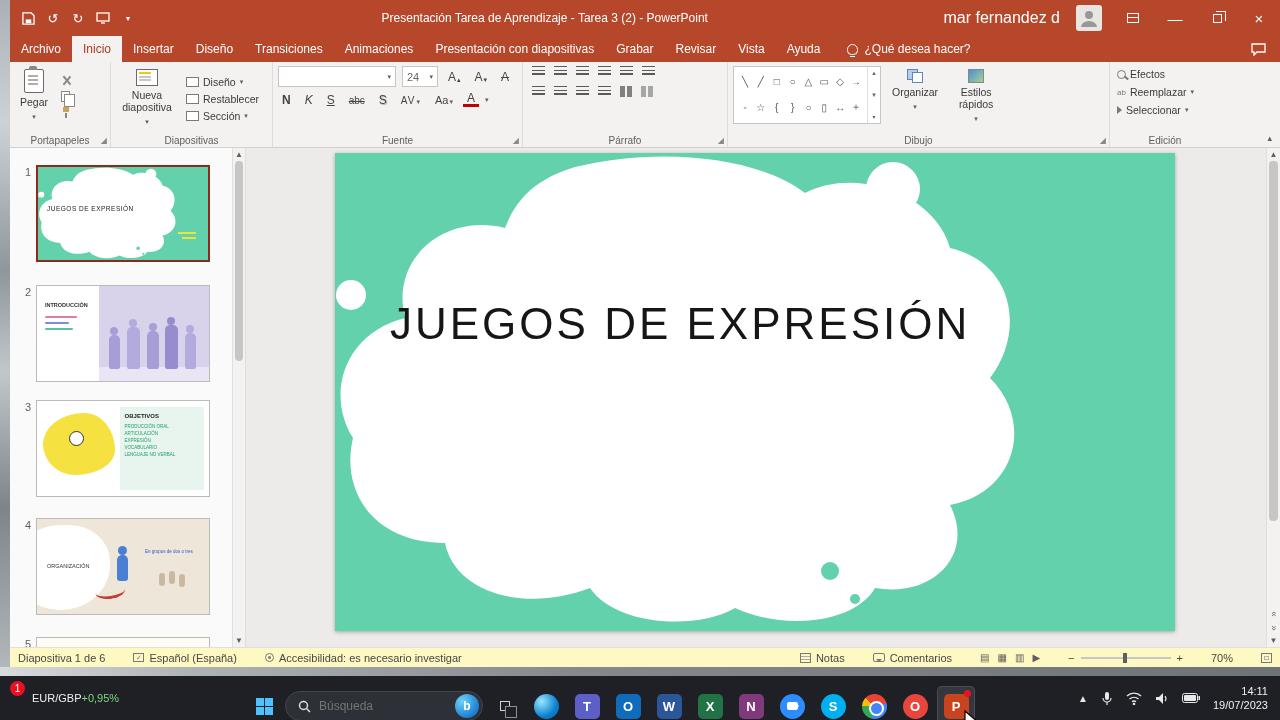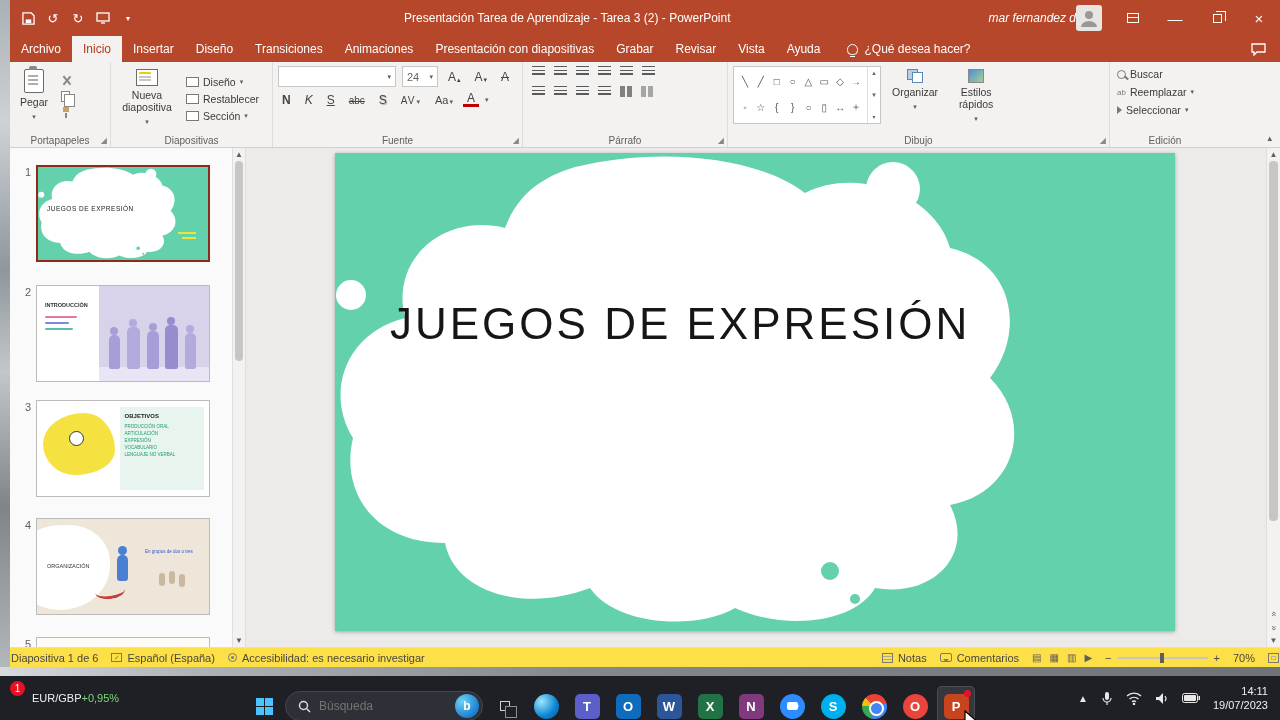--- a/index.html
+++ b/index.html
@@ -15,21 +15,21 @@
   
   .window { position:absolute; left:10px; top:0; width:1270px; height:667px; background:#F3F2F1; display:flex; flex-direction:column; }
 
   
   .titlebar { height:36px; background:#B7472A; color:#fff; display:flex; align-items:center; font-size:12px; flex:0 0 auto; }
   .qat { display:flex; align-items:center; gap:9px; padding:0 10px; }
   .qbtn { min-width:16px; height:18px; display:flex; align-items:center; justify-content:center; font-size:13px; color:#fff; }
   .qbtn.sm { font-size:8px; }
   .tb-title { flex:1; text-align:center; white-space:nowrap; overflow:hidden; font-size:12px; }
   .tb-right { display:flex; align-items:center; }
-  .tb-user { font-size:12px; margin-right:0;font-style:italic; }
+  .tb-user { font-size:16px; margin-right:16px; }
   .avatar { width:26px; height:26px; background:#E8E6E3; border-radius:3px; display:flex; align-items:center; justify-content:center; margin-right:10px; overflow:hidden; }
   .win-btn { width:42px; height:36px; display:flex; align-items:center; justify-content:center; font-size:15px; color:#fff; }
   .ic-grid { width:12px; height:10px; border:1px solid #fff; position:relative; }
   .ic-grid::after { content:""; position:absolute; left:0; right:0; top:3px; border-top:1px solid #fff; }
   .ic-restore { width:9px; height:9px; border:1px solid #fff; position:relative; }
   .ic-restore::before { content:""; position:absolute; top:-4px; left:2px; width:9px; height:9px; border-top:1px solid #fff; border-right:1px solid #fff; }
 
   
   .menubar { height:26px; background:#B7472A; display:flex; align-items:stretch; color:#fff; font-size:12px; flex:0 0 auto; }
   .mtab { padding:0 11px; display:flex; align-items:center; white-space:nowrap; }
@@ -130,21 +130,21 @@
   .t4 .wblob { position:absolute; left:-22px; top:6px; width:95px; height:85px; background:#fff; border-radius:50% 45% 55% 50%; }
   .t4 .ttitle { position:absolute; left:10px; top:44px; font-size:5.5px; color:#333; }
   .t4 .person { position:absolute; left:80px; top:36px; width:11px; height:26px; background:#4A7FD4; border-radius:5px 5px 3px 3px; }
   .t4 .person::before { content:""; position:absolute; top:-9px; left:1px; width:9px; height:9px; border-radius:50%; background:#4A7FD4; }
   .t4 .arc { position:absolute; left:58px; top:64px; width:30px; height:16px; border-bottom:3px solid #C2403A; border-radius:50%; transform:rotate(-8deg); }
   .t4 .mini { position:absolute; width:6px; height:13px; background:#C9B9A0; border-radius:3px; }
   .t4 .caption { position:absolute; left:108px; top:30px; width:58px; font-size:4.5px; color:#3355CC; line-height:6px; }
   .t5 { background:#FDFBF4; }
 
   
-  .statusbar { height:20px; background:#fde047; border-top:1px solid #E1DFDD; display:flex; align-items:center; font-size:11px; color:#484644; padding:0 1px; gap:13px; flex:0 0 auto; }
+  .statusbar { height:20px; background:#fef9c3; border-top:1px solid #E1DFDD; display:flex; align-items:center; font-size:11px; color:#484644; padding:0 8px; gap:28px; flex:0 0 auto; }
   .sb-item { display:flex; align-items:center; gap:5px; white-space:nowrap; }
   .sb-spacer { flex:1; }
   .ic-check { width:11px; height:9px; border:1px solid #7a7977; font-size:7px; line-height:7px; text-align:center; color:#7a7977; }
   .ic-person { width:9px; height:9px; border:1.2px solid #7a7977; border-radius:50%; position:relative; }
   .ic-person::after { content:""; position:absolute; left:2px; top:2px; width:3px; height:3px; border-radius:50%; background:#7a7977; }
   .ic-note { width:11px; height:10px; border:1px solid #7a7977; background:repeating-linear-gradient(to bottom,transparent 0 2px,#aaa 2px 3px); }
   .bubble-sm { width:12px; height:9px; border:1.2px solid #7a7977; border-radius:2px; position:relative; }
   .bubble-sm::after { content:""; position:absolute; left:2px; bottom:-4px; border:3px solid transparent; border-top-color:#7a7977; }
   .views { display:flex; gap:8px; font-size:10px; color:#605E5C; }
   .zoomslider { display:flex; align-items:center; gap:6px; }
@@ -414,21 +414,21 @@
           </div>
         </div>
         <div class="rlabel">Dibujo</div>
         <span class="launcher">◢</span>
       </div>
 
       <div class="rgroup" style="width:110px;border-right:none">
         <div class="mini-col" style="gap:6px;padding-top:2px">
           <span class="mini-btn">
               <span class="ic-mag"></span>
-              <span>Buscar</span>
+              <span>Efectos</span>
             </span>
           <span class="mini-btn">
               <span style="font-size:8px;color:#7a7977">ab</span>
               <span>Reemplazar</span>
               <span class="caret">▾</span>
             </span>
           <span class="mini-btn">
               <span class="ic-cursorsel"></span>
               <span>Seleccionar</span>
               <span class="caret">▾</span>

